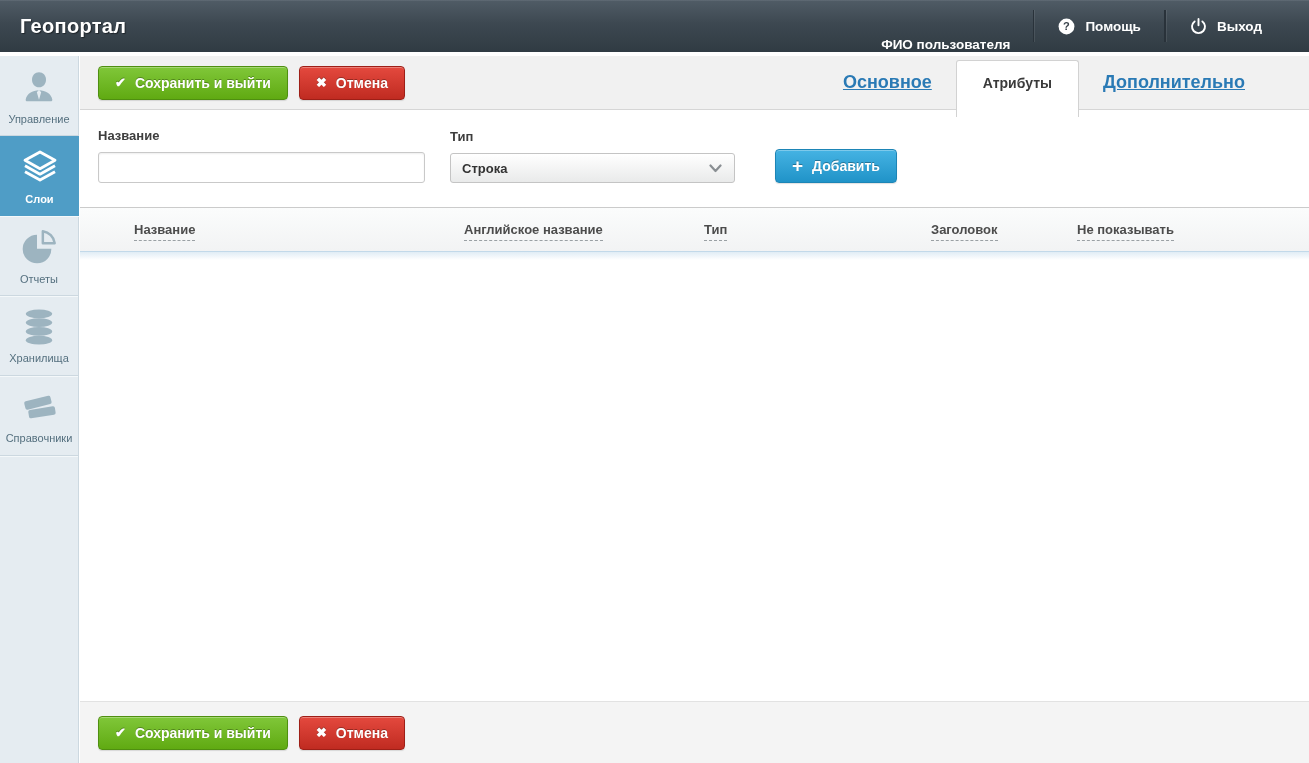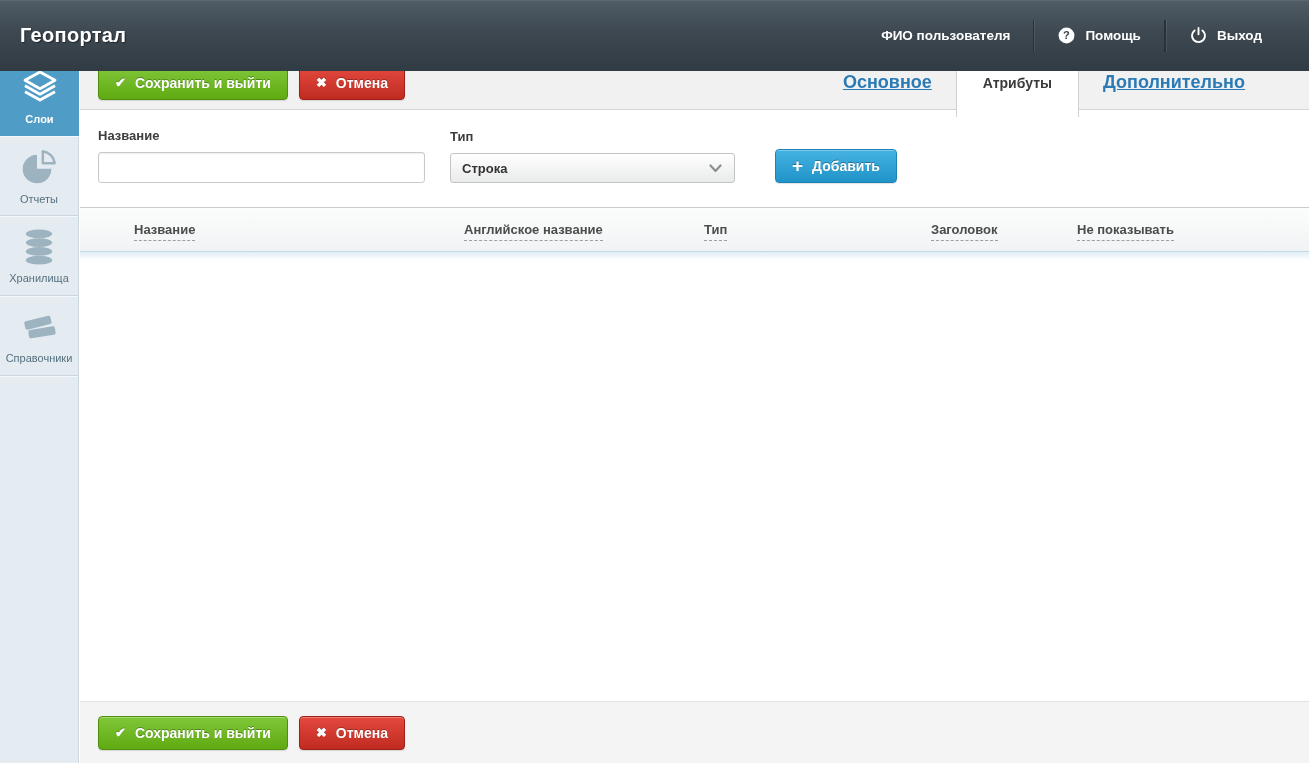--- a/index.html
+++ b/index.html
@@ -1,31 +1,31 @@
 <!DOCTYPE html>
 <html><head>
 <meta charset="utf-8">
 <style>
   * { margin:0; padding:0; box-sizing:border-box; }
   html,body { width:1309px; height:763px; overflow:hidden; }
   body { font-family:"Liberation Sans", sans-serif; font-size:13px; background:#fff; position:relative; }
 
   
   .header {
-    position:absolute; top:0; left:0; right:0; height:71px;
+    position:absolute; top:0; left:0; right:0; height:52px;
     background:linear-gradient(180deg,#505c66 0%,#3d4851 45%,#303b43 100%);
     box-shadow:inset 0 1px 0 rgba(255,255,255,.08);
     display:flex; align-items:center; color:#fff; z-index:10;
   }
   .app-title { font-size:20px; font-weight:bold; padding-left:20px; letter-spacing:.3px;
     text-shadow:1px 1px 1px rgba(0,0,0,.45); }
   .header-right { margin-left:auto; display:flex; align-items:center; height:100%; padding-right:24px; }
   .hnav-item { display:flex; align-items:center; gap:9px; padding:0 23px; height:100%;
     font-weight:bold; font-size:13.5px; cursor:pointer; white-space:nowrap; }
-  .hnav-item.static { cursor:default; }
+  .hnav-item.static { cursor:default;align-items:flex-end; }
   .hdivider { width:1px; height:32px; background:#29323a; box-shadow:1px 0 0 rgba(255,255,255,.09); }
   .hicon { width:19px; height:19px; display:block; }
 
   
   .sidebar {
     position:absolute; top:56px; left:0; bottom:0; width:79px;
     background:#e5ecf1; border-right:1px solid #ccd8e0; z-index:5;
   }
   .side-item {
     height:80px; display:flex; flex-direction:column; align-items:center; justify-content:center;
@@ -142,20 +142,28 @@
         <path d="M12 2.5v8"></path>
         <path d="M7.1 5.6a8.2 8.2 0 1 0 9.8 0"></path>
       </svg>
       <span>Выход</span>
     </div>
   </div>
 </div>
 
 <div class="sidebar">
 
+  <div class="side-item">
+    <svg class="sicon" viewBox="0 0 24 24" fill="currentColor">
+      <path d="M12 3.2c2.4 0 4.2 1.9 4.2 4.4S14.4 12.2 12 12.2 7.8 10.1 7.8 7.6 9.6 3.2 12 3.2z"></path>
+      <path d="M4 19.6c.6-3.5 4.1-5.6 8-5.6s7.4 2.1 8 5.6c.1.5-.3.9-.8.9H4.8c-.5 0-.9-.4-.8-.9z"></path>
+      <path d="M12 13.6l-1.3 1.5 1.3 4.5 1.3-4.5z" fill="#e5ecf1"></path>
+    </svg>
+    <span class="side-label">Управление</span>
+  </div>
 
   <div class="side-item active">
     <svg class="sicon" viewBox="0 0 24 24" fill="none" stroke="currentColor" stroke-width="1.7" stroke-linejoin="round">
       <path d="M12 3l9 5-9 5-9-5z"></path>
       <path d="M3 11.3l9 5 9-5"></path>
       <path d="M3 14.8l9 5 9-5"></path>
     </svg>
     <span class="side-label">Слои</span>
   </div>
 

